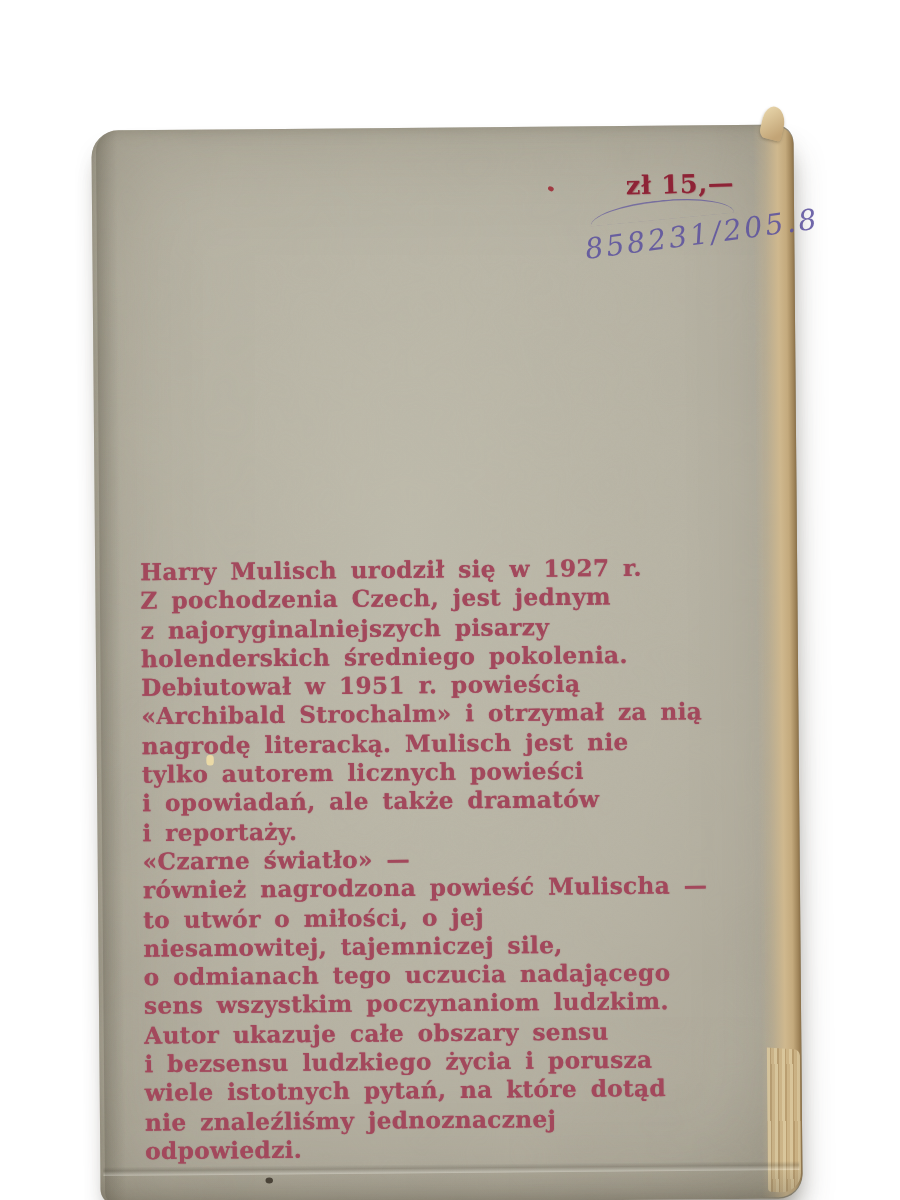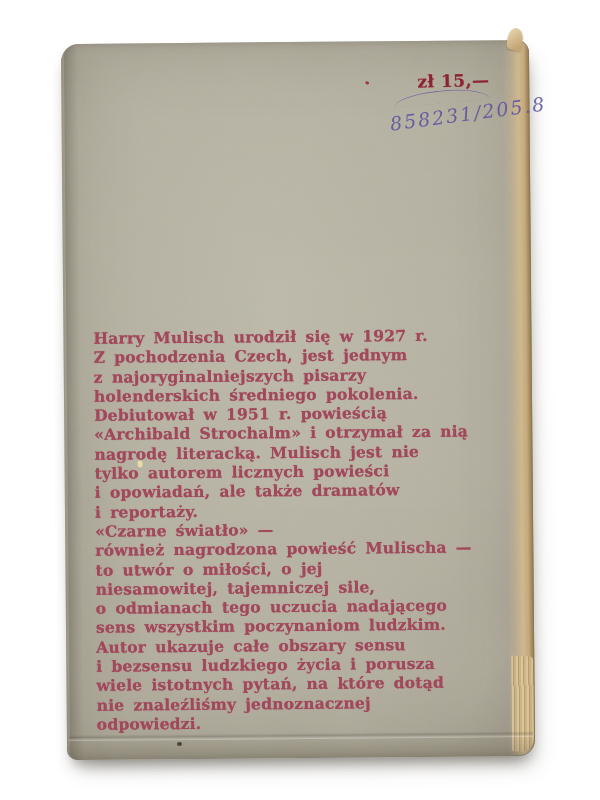--- a/index.html
+++ b/index.html
@@ -3,21 +3,21 @@
 <meta charset="utf-8">
 <style>
   html, body { margin: 0; padding: 0; }
   body {
     width: 600px; height: 800px;
     background: #ffffff;
     position: relative;
     overflow: hidden;
     font-family: "DejaVu Serif", serif;
   }
-  .scene { position: absolute; inset: 0; background: #ffffff; }
+  .scene { position: absolute; inset: 0; background: #ffffff; margin-top: 43px; }
 
   .book {
     position: absolute;
     left: 64px; top: 42px;
     width: 468px; height: 716px;
     border-radius: 18px 12px 16px 10px;
     transform: rotate(-0.5deg);
     background:
       radial-gradient(ellipse at 45% 38%, #bebbac 0%, #b6b2a3 52%, #ada899 82%, #9e9989 100%);
     box-shadow:

